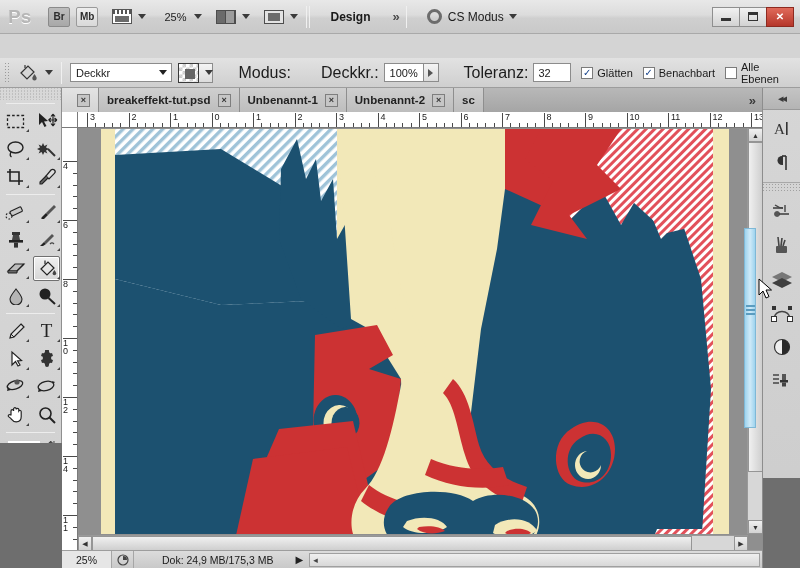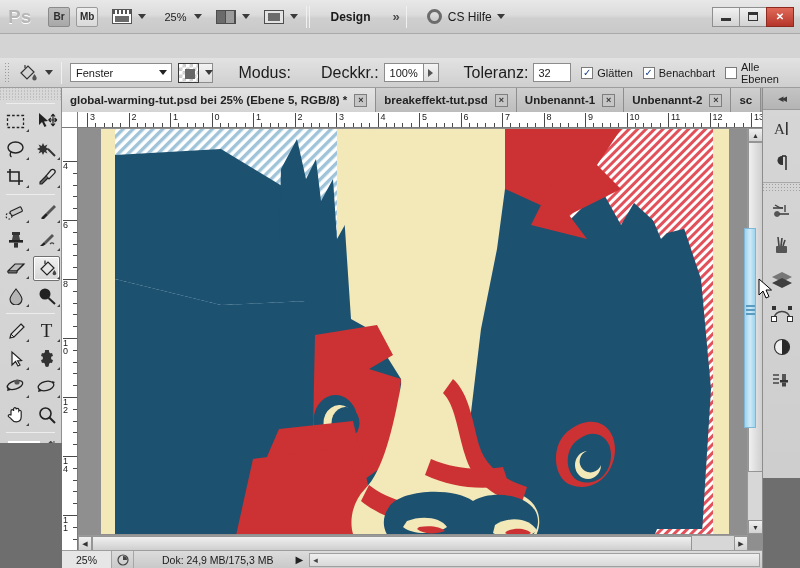--- a/index.html
+++ b/index.html
@@ -236,21 +236,21 @@
 
     <div class="ws-btn">
       <span>Design</span>
     </div>
     <div class="chev">»</div>
 
     <div class="vsep"></div>
 
     <div class="cslive">
       <div class="cs-circle"></div>
-      <span>CS Hilfe</span>
+      <span>CS Modus</span>
       <span class="caret" style="margin-left:5px;"></span>
     </div>
 
     <div class="wincontrols">
       <div class="wbtn">
         <span style="display:block;width:10px;height:3px;background:#333;margin-top:6px;"></span>
       </div>
       <div class="wbtn">
         <span style="display:block;width:10px;height:9px;border:1px solid #333;border-top-width:3px;"></span>
       </div>
@@ -267,21 +267,21 @@
       <svg width="24" height="22" viewBox="0 0 24 22">
         <path d="M6 11 L13 4 L19 10 L12 17 Z" fill="#d5d5d5" stroke="#333" stroke-width="1.2"></path>
         <path d="M10 6 L10 3" stroke="#333" stroke-width="1.2" fill="none"></path>
         <path d="M19.5 12 c1.6 2.4 2.2 3.4 2.2 4.3 a2.2 2.2 0 0 1 -4.4 0 c0-0.9 0.6-1.9 2.2-4.3z" fill="#555"></path>
       </svg>
     </div>
     <div class="caret"></div>
     <div class="vsep"></div>
 
     <div class="sel" style="width:102px;">
-      <span>Fenster</span>
+      <span>Deckkr</span>
       <span class="caret"></span>
     </div>
 
     <div class="swatchbox"></div>
     <div class="minibtn">
       <span class="caret"></span>
     </div>
 
     <div class="lbl">Modus:</div>
 
@@ -558,21 +558,20 @@
           <rect x="0" y="0" width="22" height="16" fill="none"></rect>
           <circle cx="11" cy="8" r="5.6" fill="#e8e8e8" stroke="#333" stroke-width="1.2"></circle>
         </svg>
     </div>
 
     <div class="toolbar-bottom"></div>
   </div>
 
   <div class="tabbar">
     <div class="doctab active">
-      <span>global-warming-tut.psd bei 25% (Ebene 5, RGB/8) *</span>
       <span class="tabclose">×</span>
     </div>
     <div class="doctab">
       <span>breakeffekt-tut.psd</span>
       <span class="tabclose">×</span>
     </div>
     <div class="doctab">
       <span>Unbenannt-1</span>
       <span class="tabclose">×</span>
     </div>

